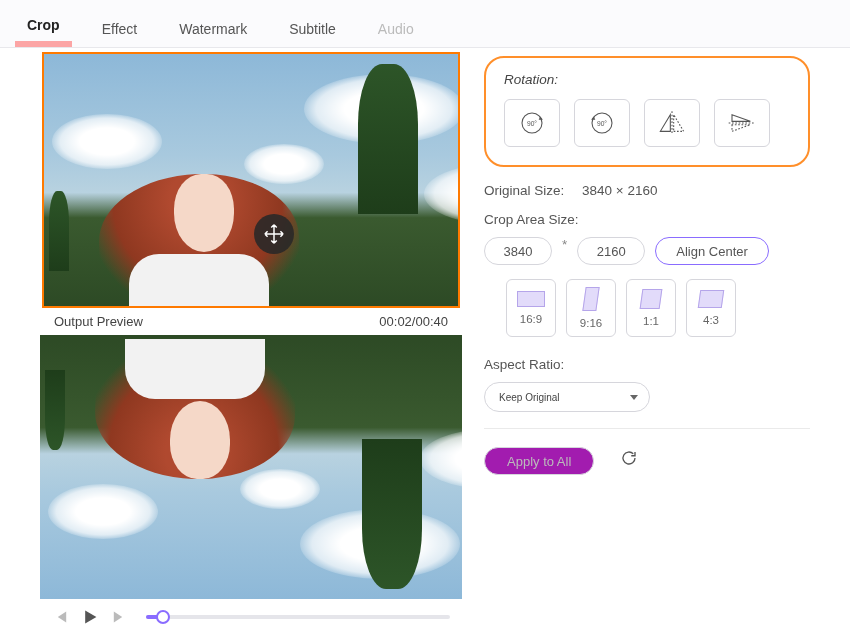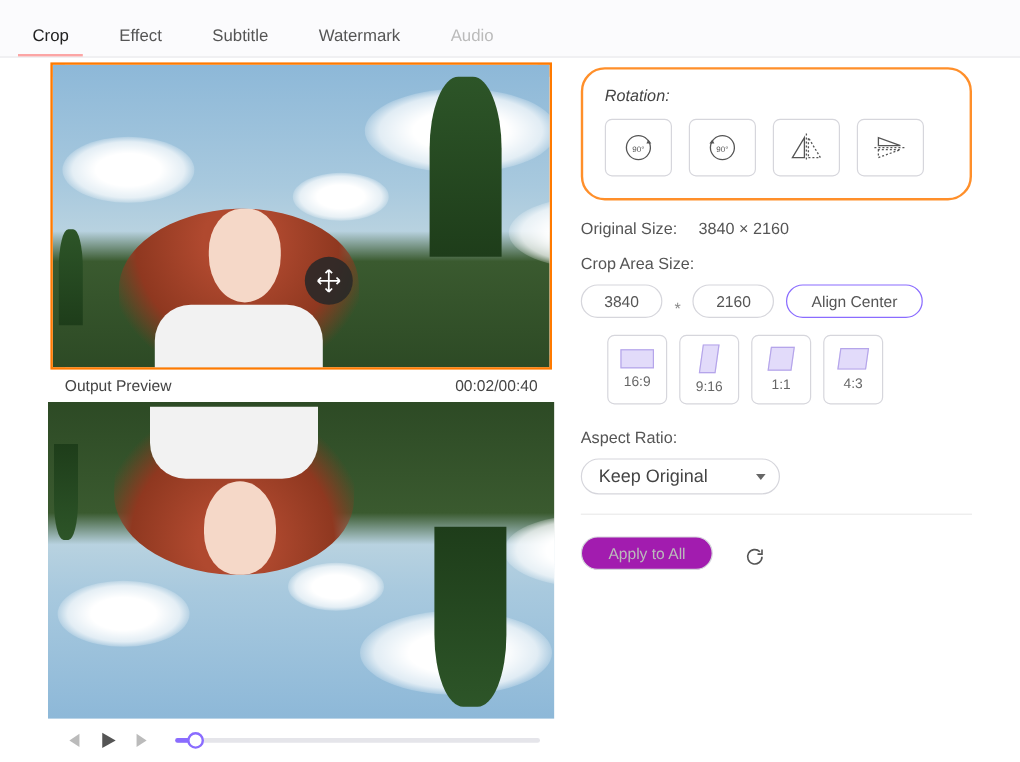--- a/index.html
+++ b/index.html
@@ -1,19 +1,19 @@
 <!DOCTYPE html>
 <html><head>
 <meta charset="utf-8">
 <style>
 * { box-sizing: border-box; margin: 0; padding: 0; }
 body { font-family: -apple-system, BlinkMacSystemFont, "Segoe UI", Arial, sans-serif; background: #fff; width: 850px; height: 635px; overflow: hidden; color: #333; }
 .top-bar { height: 48px; background: #fbfbfd; border-bottom: 1px solid #e8e8ec; display: flex; align-items: flex-end; padding: 0 15px; }
 .tab { padding: 10px 12px 8px; margin-right: 18px; font-size: 14px; color: #555; cursor: pointer; border-bottom: 2px solid transparent; }
-.tab.active { color: #222; font-weight: 400; border-bottom: 2px solid #fca5a5; }
+.tab.active { color: #222; font-weight: 700; border-bottom: 6px solid #fca5a5; }
 .tab.disabled { color: #bbb; }
 .main { display: flex; height: 587px; }
 .left { width: 462px; display: flex; flex-direction: column; padding-left: 40px; }
 .crop-box { position: relative; height: 256px; border: 2px solid #ff7a00; margin: 4px 2px 0 2px; display: flex; align-items: center; justify-content: center; overflow: hidden; }
 .crop-bg { position: absolute; inset: 0; background: linear-gradient(180deg, #8db8d8 0%, #a8c9de 40%, #b8d2e0 55%, #3a5a2f 65%, #2d4a25 100%); }
 .cloud { position: absolute; background: radial-gradient(ellipse at center, #fff 35%, rgba(255,255,255,0.7) 60%, transparent 75%); border-radius: 50%; }
 .c1 { width: 110px; height: 55px; left: 8px; top: 60px; }
 .c2 { width: 160px; height: 70px; left: 260px; top: 20px; }
 .c3 { width: 80px; height: 40px; left: 200px; top: 90px; }
 .c4 { width: 140px; height: 60px; left: 380px; top: 110px; }
@@ -40,46 +40,46 @@
 .tbtn.dis svg { fill: #bbb; }
 .slider { flex: 1; height: 4px; background: #e5e5ea; border-radius: 2px; position: relative; margin-left: 10px; }
 .slider-fill { position: absolute; left: 0; width: 14px; height: 4px; background: #8a6cff; border-radius: 2px; }
 .slider-thumb { position: absolute; left: 10px; top: -5px; width: 14px; height: 14px; background: #fff; border: 2px solid #8a6cff; border-radius: 50%; cursor: pointer; }
 .right { flex: 1; padding: 8px 40px 8px 22px; font-size: 13.5px; color: #444; }
 .rotation-group { border: 2px solid #ff8f2a; border-radius: 20px; padding: 14px 18px 18px; margin-bottom: 16px; }
 .rotation-group .lbl { margin-bottom: 12px; font-style: italic; }
 .rot-row { display: flex; gap: 14px; }
 .rot-btn { width: 56px; height: 48px; border: 1px solid #d6d6dc; border-radius: 6px; background: #fff; display: flex; align-items: center; justify-content: center; cursor: pointer; }
 .rot-btn svg { stroke: #555; fill: none; stroke-width: 1.3; }
-.row { display: flex; align-items: flex-end; margin-bottom: 14px; gap: 10px; flex-wrap: wrap; }
+.row { display: flex; align-items: flex-start; margin-bottom: 14px; gap: 10px; flex-wrap: wrap; }
 .row .lbl2 { min-width: 88px; color: #555; }
 .static-val { color: #555; }
 .num-input { width: 68px; height: 28px; border: 1px solid #d6d6dc; border-radius: 14px; text-align: center; font-size: 13px; color: #555; }
 .mult { color: #888; }
 .align-btn { height: 28px; padding: 0 20px; border: 1.5px solid #8a6cff; border-radius: 14px; background: #fff; color: #555; font-size: 13px; cursor: pointer; }
 .ratio-row { display: flex; gap: 10px; margin-bottom: 20px; padding-left: 22px; }
 .ratio-btn { width: 50px; height: 58px; border: 1px solid #d6d6dc; border-radius: 6px; background: #fff; display: flex; flex-direction: column; align-items: center; justify-content: center; gap: 6px; cursor: pointer; font-size: 11.5px; color: #666; }
 .ratio-rect { background: #e2dbfa; border: 1px solid #b5a5ea; }
 .divider { height: 1px; background: #eaeaea; margin: 16px 0 18px; }
-.select { width: 166px; height: 30px; border: 1px solid #d6d6dc; border-radius: 15px; padding: 0 28px 0 14px; font-size: 15px; color: #444; background: #fff; appearance: none; position: relative; }
+.select { width: 166px; height: 30px; border: 1px solid #d6d6dc; border-radius: 15px; padding: 0 28px 0 14px; font-size: 10px; color: #444; background: #fff; appearance: none; position: relative; }
 .select-wrap { position: relative; display: inline-block; }
 .select-wrap::after { content: ''; position: absolute; right: 12px; top: 13px; width: 0; height: 0; border-left: 4px solid transparent; border-right: 4px solid transparent; border-top: 5px solid #666; pointer-events: none; }
 .apply-btn { height: 28px; padding: 0 22px; border: 1px solid #d6d6dc; border-radius: 14px; background: #a21caf; color: #bbb; font-size: 13px; cursor: pointer; }
 .reset-btn { width: 22px; height: 22px; display: flex; align-items: center; justify-content: center; cursor: pointer; margin-left: 14px; }
 .reset-btn svg { stroke: #555; fill: none; stroke-width: 1.8; }
 .section-lbl { margin-bottom: 10px; color: #555; }
 </style>
 </head>
 <body>
 
 <div class="top-bar">
   <div class="tab active">Crop</div>
   <div class="tab">Effect</div>
+  <div class="tab">Watermark</div>
   <div class="tab">Subtitle</div>
-  <div class="tab">Watermark</div>
   <div class="tab disabled">Audio</div>
 </div>
 
 <div class="main">
   <div class="left">
     <div class="crop-box">
       <div class="crop-bg"></div>
       <div class="cloud c1"></div>
       <div class="cloud c2"></div>
       <div class="cloud c3"></div>

